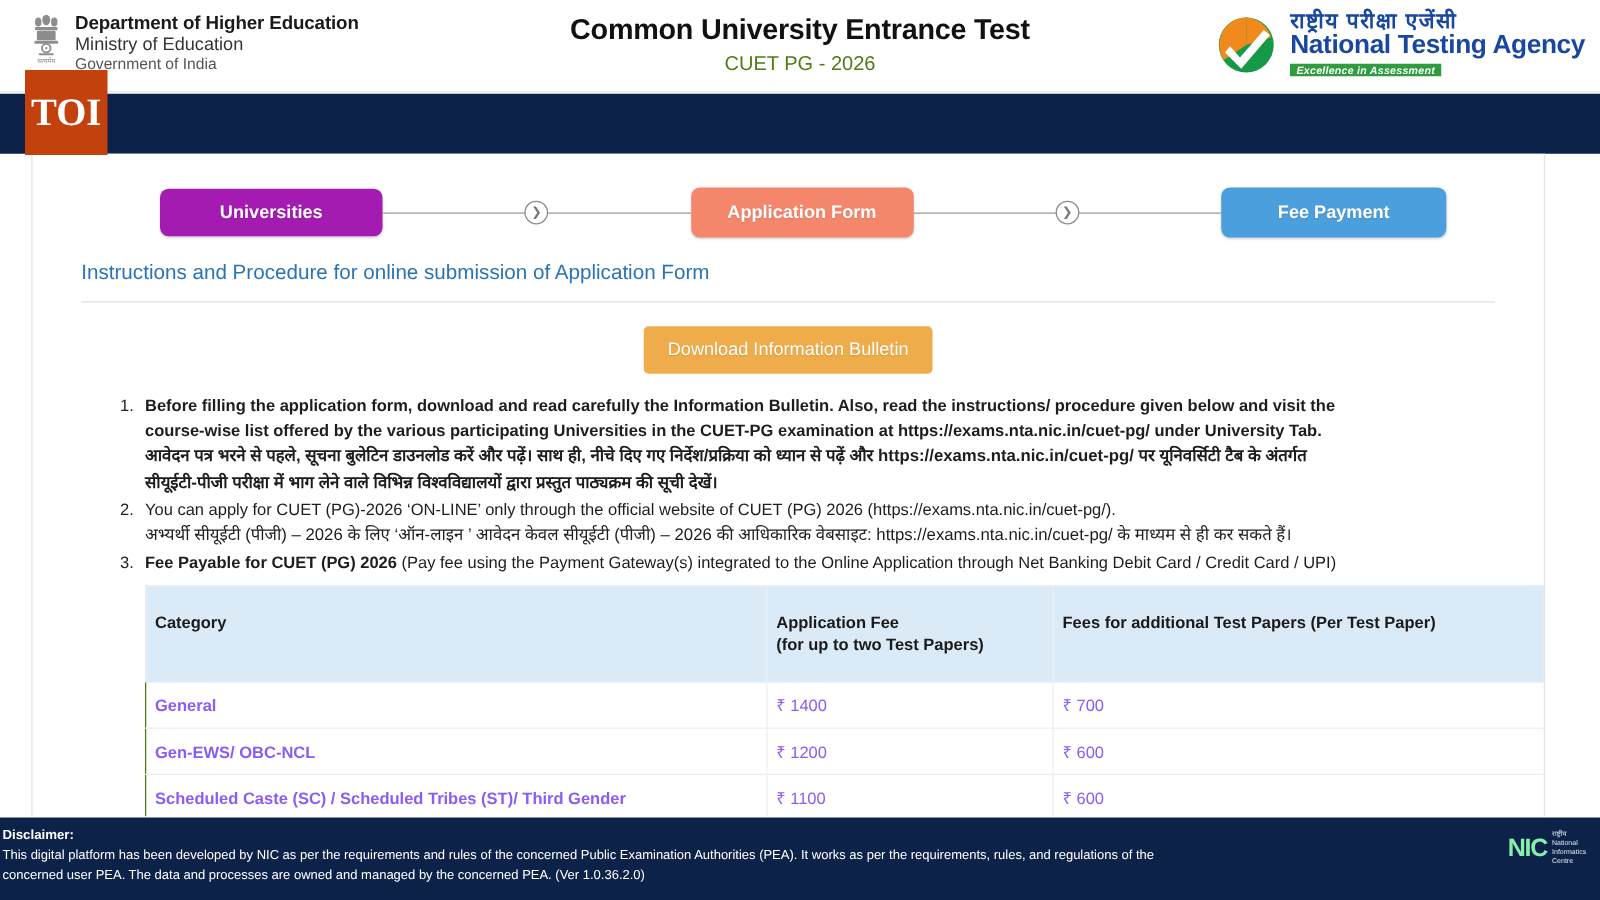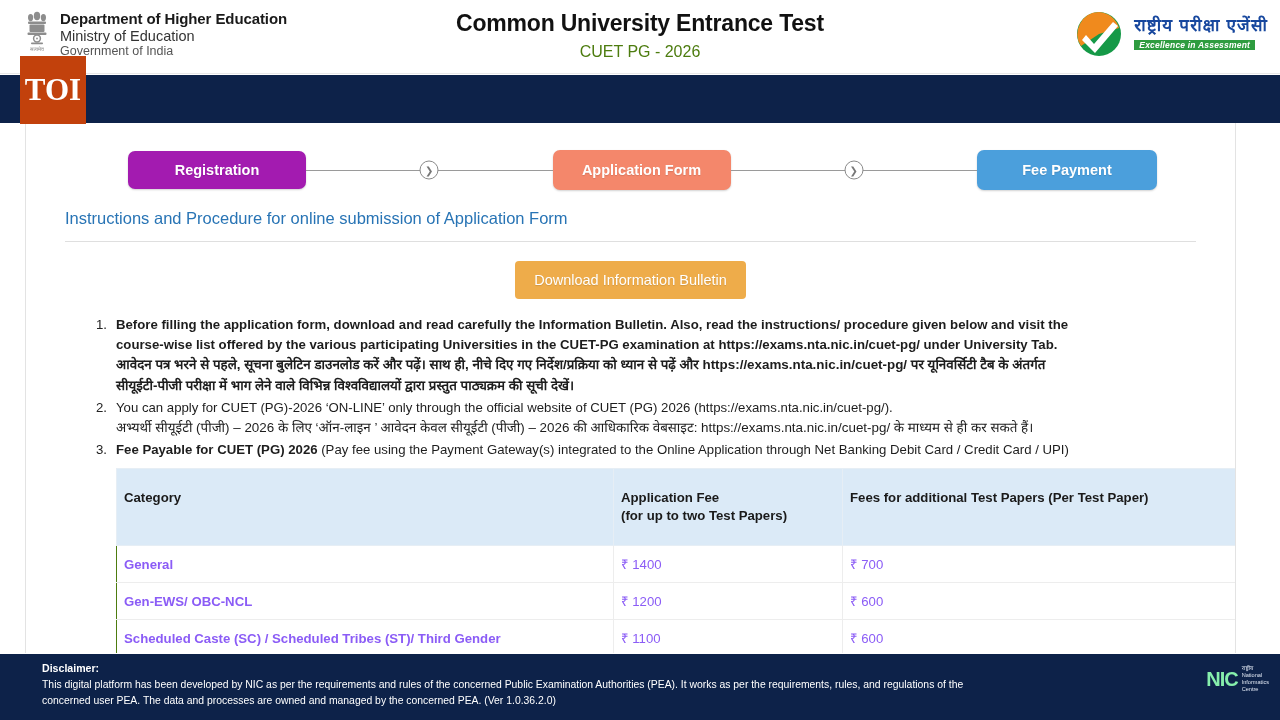--- a/index.html
+++ b/index.html
@@ -176,21 +176,21 @@
   }
   .fee-table td.cat { font-weight: bold; }
   .col-cat { width: 497px; }
   .col-fee { width: 229px; }
 
   
   .footer {
     position: absolute; left: 0; bottom: 0; width: 1280px; height: 66px;
     background: #0d2249; color: #fff;
   }
-  .footer-inner { padding: 8px 0 0 16px; width: 1100px; margin-left: 26px; }
+  .footer-inner { padding: 8px 0 0 2px; width: 1100px; }
   .disc-title { font-size: 10.6px; font-weight: bold; margin-bottom: 3px; }
   .disc-body { font-size: 10.4px; line-height: 1.55; }
   .nic-logo {
     position: absolute; right: 11px; top: 11px;
     display: flex; align-items: center; gap: 4px;
   }
   .nic-word {
     font-family: "Liberation Sans", sans-serif;
     font-weight: bold; font-size: 20px; color: #86efac;
     letter-spacing: -1px; line-height: 1;
@@ -237,36 +237,37 @@
       <div class="nta-mark">
         <svg width="52" height="52" viewBox="0 0 52 52" aria-hidden="true">
           <path d="M26 4 A22 22 0 0 1 26 48 A22 22 0 0 1 26 4 Z" fill="#159947"></path>
           <path d="M26 4 A22 22 0 0 0 8 38 L26 26 Z" fill="#f08a1d"></path>
           <path d="M26 4 A22 22 0 0 1 46 20 L26 26 Z" fill="#f08a1d"></path>
           <path d="M13 27 l8 9 l19 -22 l5 4 l-23 27 l-13 -13 Z" fill="#ffffff"></path>
         </svg>
       </div>
       <div class="nta-txt">
         <div class="nta-hi">राष्ट्रीय  परीक्षा  एजेंसी</div>
+        <div class="nta-en">National Testing Agency</div>
         <div class="nta-tag">Excellence in Assessment</div>
       </div>
     </div>
   </div>
 
   <div class="navbar"></div>
 
   <div class="toi-watermark">
     <span>TOI</span>
   </div>
 
   <div class="card">
 
     <div class="stepper">
       <div class="step-btn step-registration">
-        <span>Registration</span>
+        <span>Universities</span>
       </div>
       <div class="connector">
         <div class="line"></div>
         <div class="knob">❯</div>
       </div>
       <div class="step-btn step-application">
         <span>Application Form</span>
       </div>
       <div class="connector">
         <div class="line"></div>

